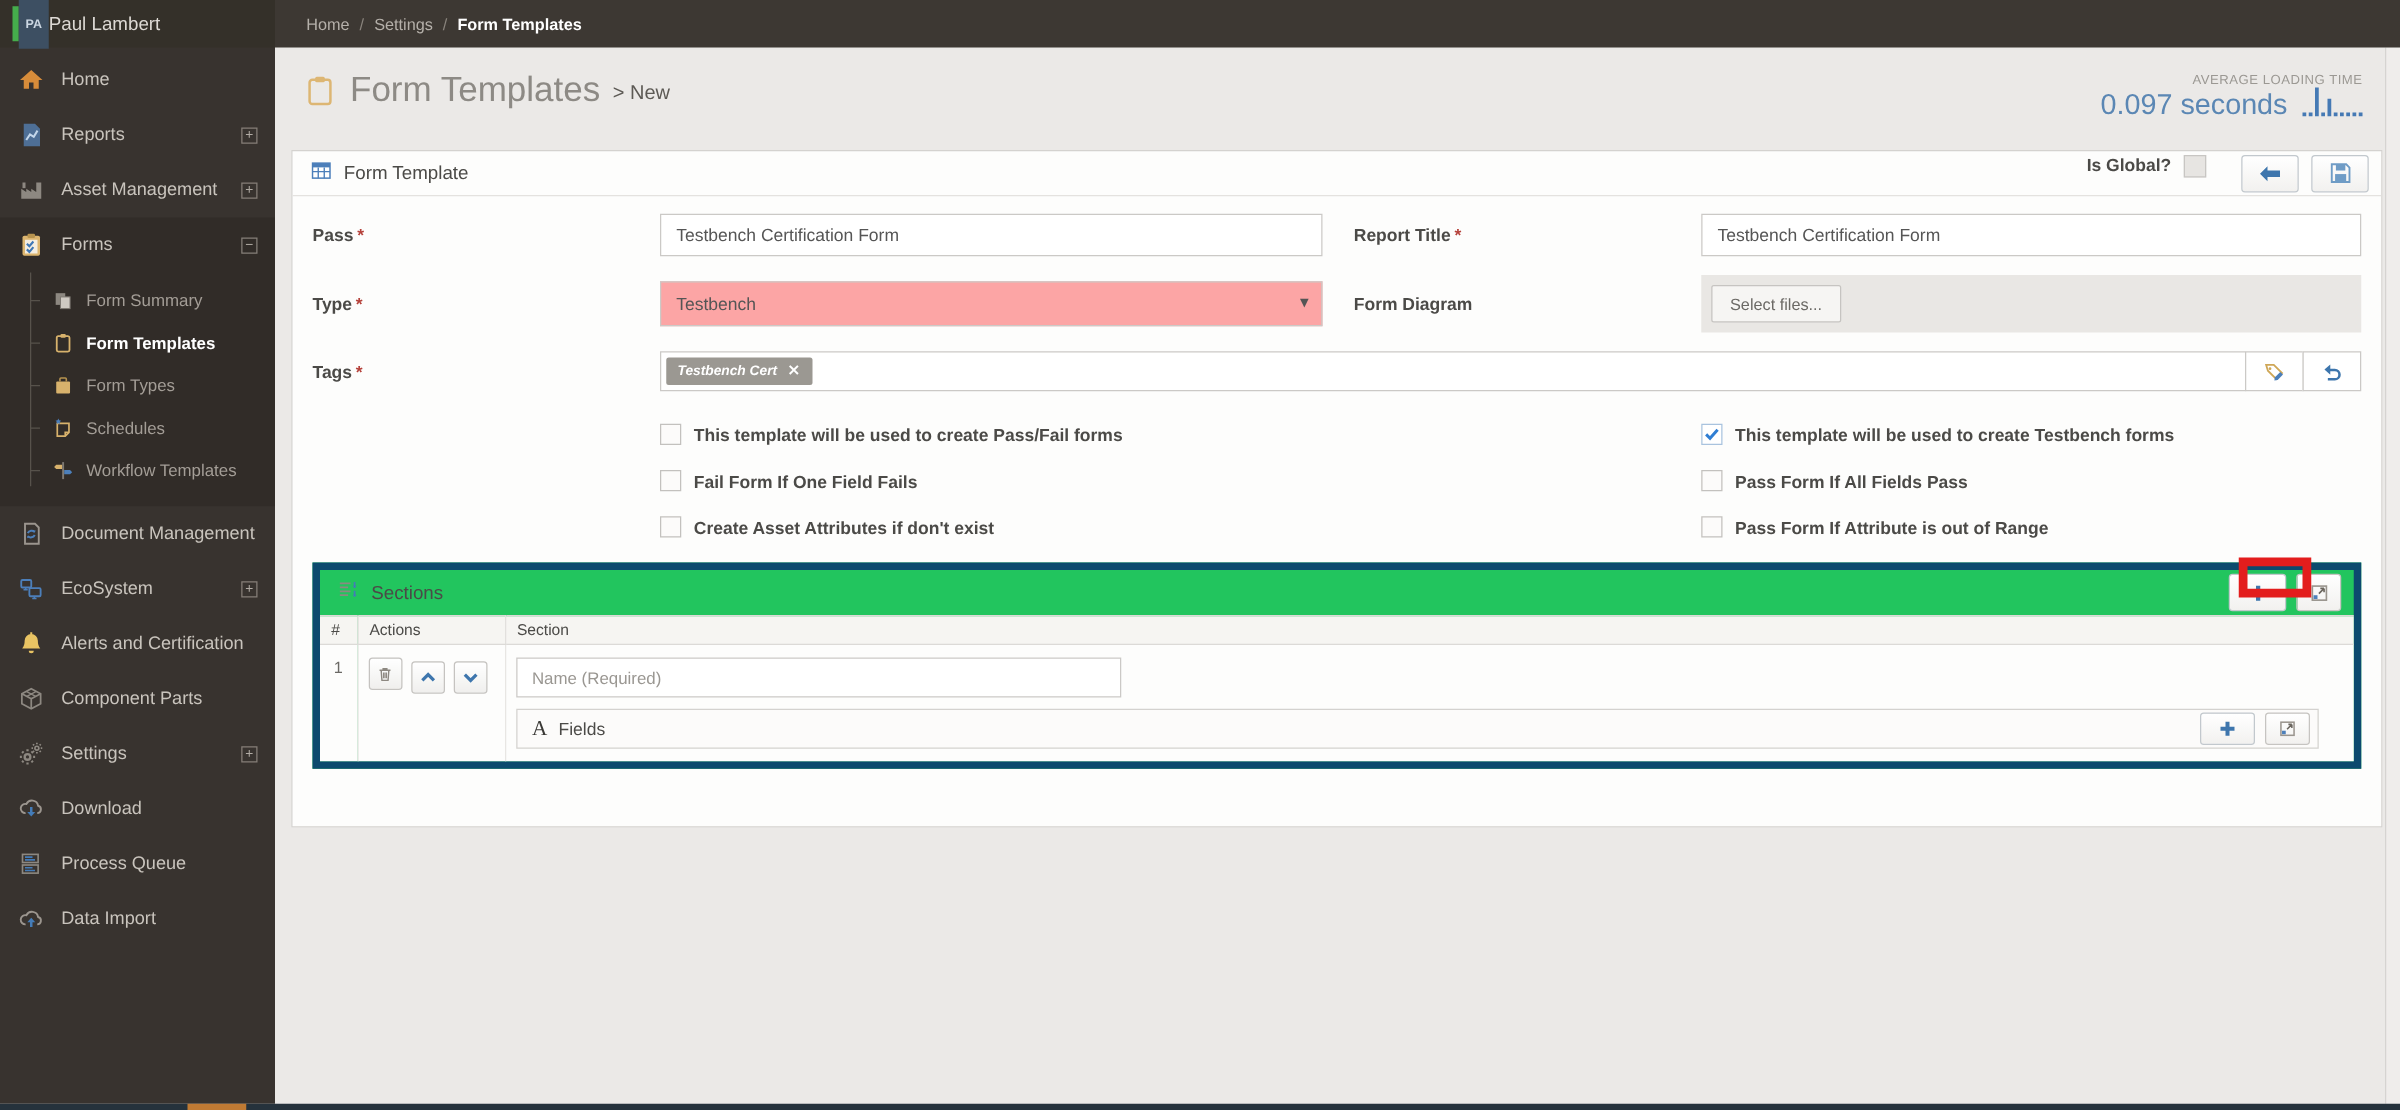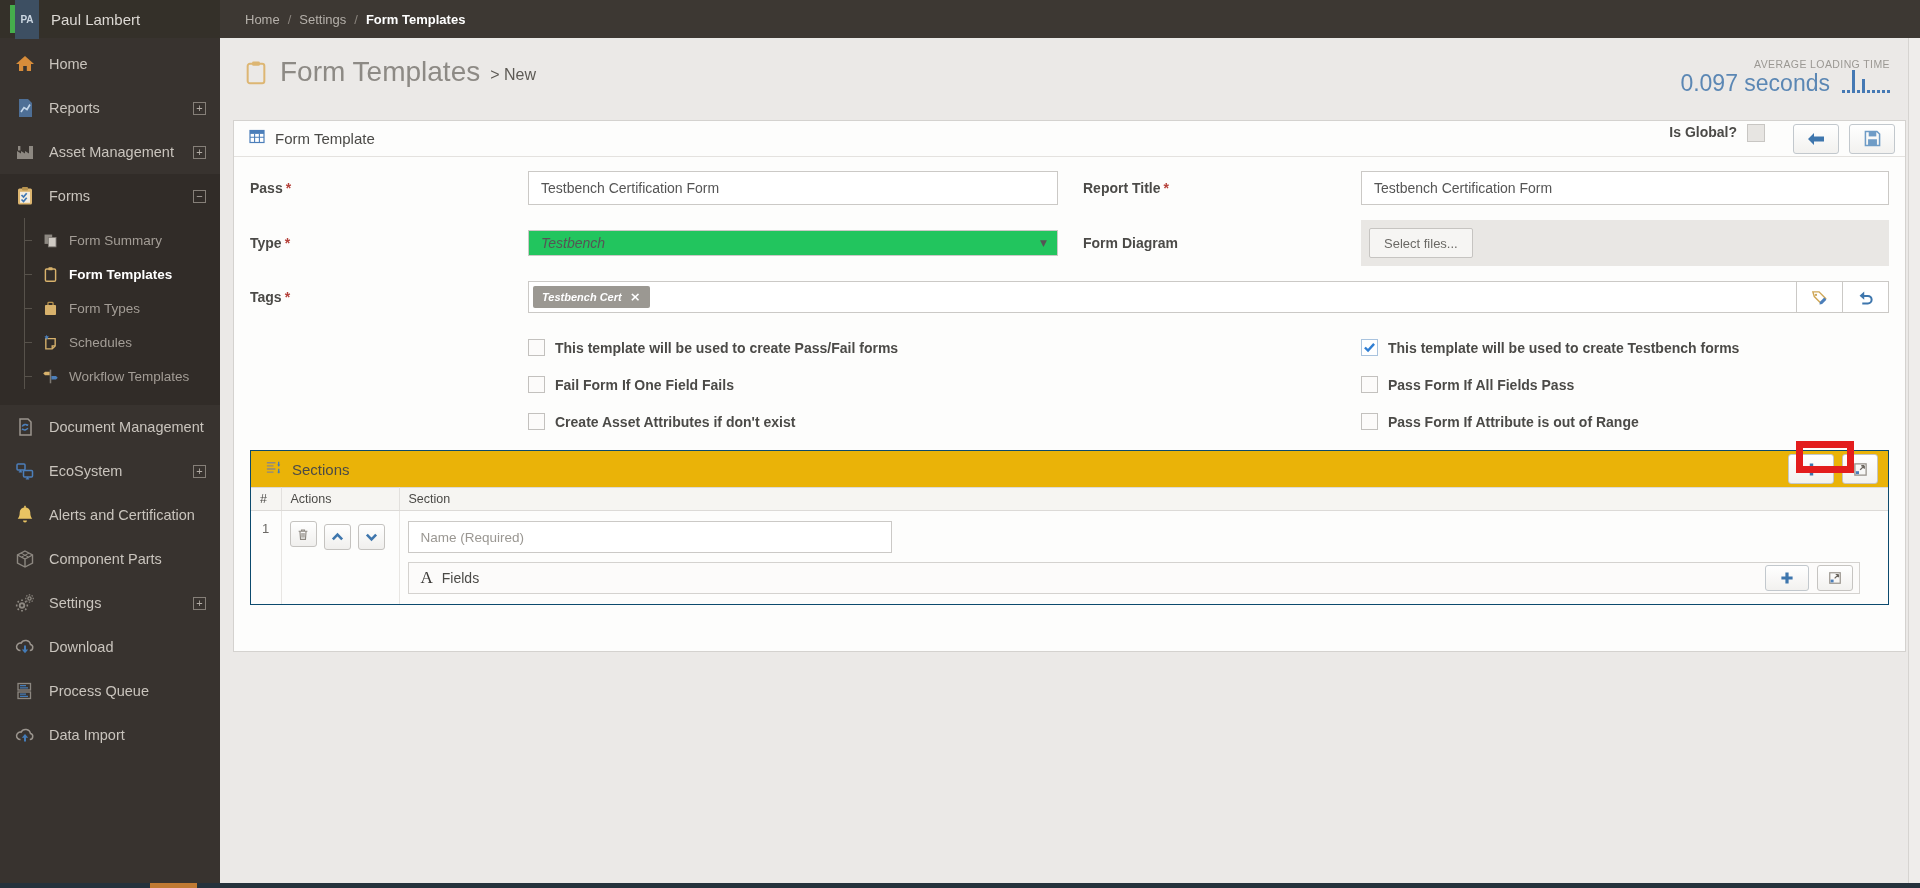--- a/index.html
+++ b/index.html
@@ -8,21 +8,21 @@
     width:1920px; height:888px; position:relative; overflow:hidden;
     background:#ebe9e7; font-family:"Liberation Sans", sans-serif;
   }
 
   
   .sidebar { position:absolute; left:0; top:0; width:220px; height:883px; background:#38332f; z-index:2; }
   .user-bar { height:38px; background:#343029; display:flex; align-items:center; padding-left:10px; cursor:pointer; }
   .user-accent { width:5px; height:28px; background:#45ad4c; }
   .avatar { width:24px; height:40px; background:#3d4f62; color:#ccd7e2; font-size:10px; font-weight:bold;
             display:flex; align-items:center; justify-content:center; }
-  .user-name { margin-left:12px; color:#ddd9d4; font-size:15px; }
+  .user-name { margin-left:0; color:#ddd9d4; font-size:15px; }
   .nav { padding-top:4px; }
   .nav-item { height:44px; display:flex; align-items:center; padding:0 14px; color:#c9c4bd; font-size:14.5px; cursor:pointer; }
   .nav-icon { width:22px; height:22px; margin-right:13px; flex:none; display:flex; align-items:center; justify-content:center; }
   .nav-icon svg { width:20px; height:20px; }
   .expander { margin-left:auto; width:13px; height:13px; border:1px solid #857f78; color:#b2aca5;
               font-size:11px; line-height:11px; text-align:center; flex:none; }
   .nav-group { background:#312c28; }
   .sub-list { position:relative; padding:5px 0 12px; }
   .tree-line { position:absolute; left:24px; top:0; bottom:16px; width:1px; background:#57524b; }
   .sub-item { height:34px; display:flex; align-items:center; padding-left:41px; font-size:13.5px; color:#a39d96; position:relative; cursor:pointer; }
@@ -65,22 +65,22 @@
              margin-left:10px; cursor:pointer; }
 
   .panel-body { padding:14px 16px 46px; }
   .form-row { display:grid; grid-template-columns:278px 530px 25px 278px 1fr; align-items:center; margin-bottom:15px; }
   .form-row.tall { align-items:center; }
   .field-label { font-size:14px; font-weight:bold; color:#4b4a47; }
   .req { color:#b5413a; margin-left:3px; font-weight:bold; }
   .text-input { height:34px; width:100%; border:1px solid #cbc9c6; background:#fff; font-size:14px; color:#555;
                 padding:0 12px; font-family:"Liberation Sans",sans-serif; outline:none; }
   .text-input::placeholder { color:#9a9792; }
-  .select-box { height:26px; border:1px solid #cbc9c6; background:#22c55e; display:flex; align-items:center;
-                padding:0 10px 0 12px; font-size:14px; color:#555; cursor:pointer;font-style:italic; }
+  .select-box { height:36px; border:1px solid #cbc9c6; background:#fca5a5; display:flex; align-items:center;
+                padding:0 10px 0 12px; font-size:14px; color:#555; cursor:pointer; }
   .caret { margin-left:auto; font-size:9px; color:#555; font-family:"DejaVu Sans",sans-serif; }
   .upload-area { height:46px; background:#e9e7e4; display:flex; align-items:center; padding-left:8px; }
   .select-files-btn { height:30px; padding:0 14px; background:#f6f5f3; border:1px solid #c6c4c1; border-radius:2px;
                       color:#6b6965; font-size:13px; cursor:pointer; font-family:"Liberation Sans",sans-serif; }
   .tags-row { display:grid; grid-template-columns:278px 1fr; align-items:center; margin-bottom:10px; }
   .tags-group { display:flex; }
   .tags-box { flex:1; height:32px; border:1px solid #cbc9c6; background:#fff; display:flex; align-items:center; padding:0 4px; cursor:text; }
   .chip { background:#9b9892; color:#fff; font-size:11px; font-weight:bold; padding:5px 9px; border-radius:2px;
           display:flex; align-items:center; gap:8px;font-style:italic; }
   .chip-x { font-size:13px; line-height:10px; cursor:pointer; font-family:"DejaVu Sans",sans-serif; }
@@ -88,21 +88,21 @@
              display:flex; align-items:center; justify-content:center; cursor:pointer; }
 
   .cb-block { margin-top:26px; }
   .cb-row { display:grid; grid-template-columns:278px 530px 25px 278px 1fr; margin-bottom:20px; }
   .cb { display:flex; align-items:center; cursor:pointer; }
   .cb-box { width:17px; height:17px; border:1px solid #c3c1be; background:#fcfbfa; margin-right:10px; flex:none;
             display:flex; align-items:center; justify-content:center; }
   .cb-box.checked { border-color:#a9c3de; background:#fff; }
   .cb-label { font-size:14px; font-weight:bold; color:#4b4a47; }
 
-  .sections-panel { margin-top:16px; border:1px solid #0c4a6e; background:#eab308; }
+  .sections-panel { margin-top:16px; border:6px solid #0c4a6e; background:#22c55e; }
   .sections-header { height:36px; display:flex; align-items:center; padding:0 10px 0 14px; position:relative; }
   .add-btn { width:46px; height:30px; border:1px solid #c2c8cd; border-radius:3px;
              background:linear-gradient(#ffffff,#f2f1ef); display:flex; align-items:center; justify-content:center;
              margin-left:8px; cursor:pointer; }
   .expand-btn { width:36px; height:30px; border:1px solid #c6c4c1; border-radius:3px;
                 background:linear-gradient(#ffffff,#f2f1ef); display:flex; align-items:center; justify-content:center;
                 margin-left:8px; cursor:pointer; }
   .red-box { position:absolute; top:-10px; right:34px; width:58px; height:32px; border:7px solid #e31d1d;
              z-index:5; pointer-events:none; }
 

